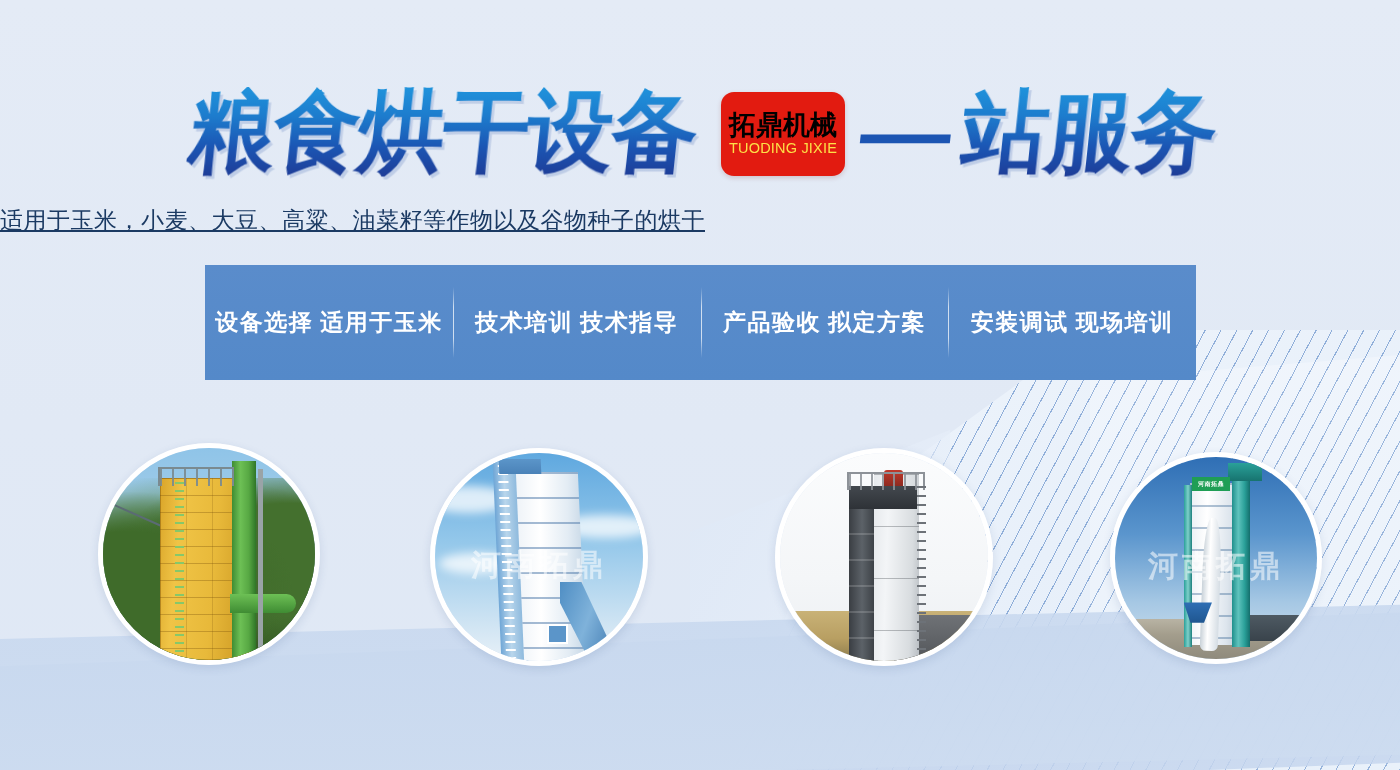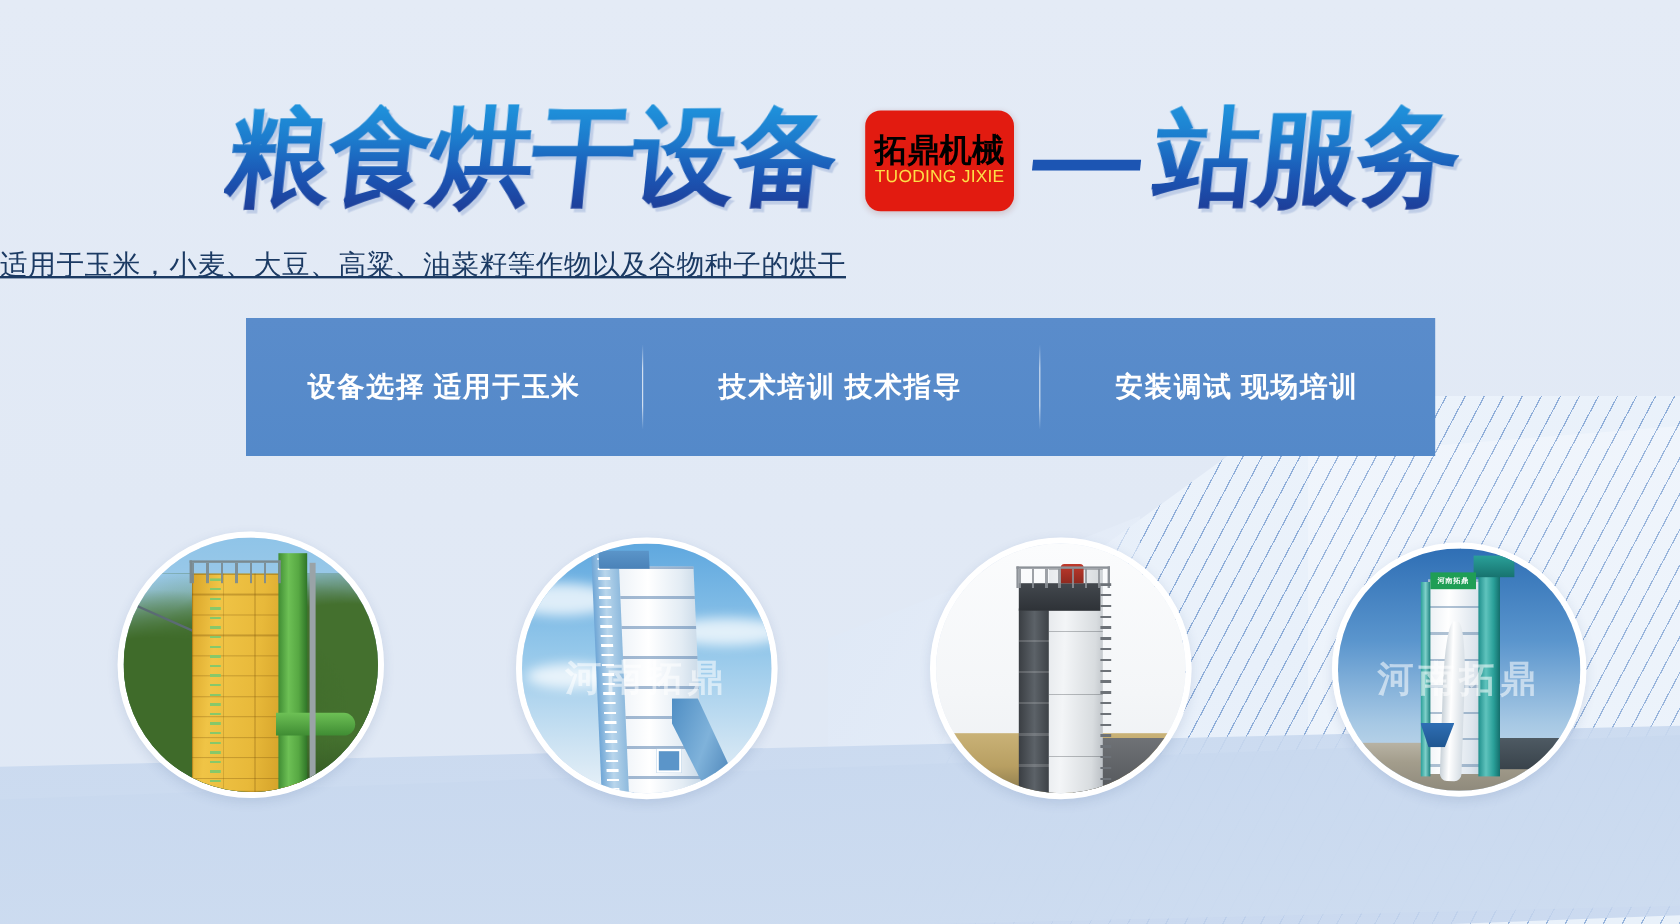--- a/index.html
+++ b/index.html
@@ -380,20 +380,24 @@
   <div class="feature-bar">
     <div class="feature-item">
       <div class="feature-line">设备选择</div>
       <div class="feature-line">适用于玉米</div>
     </div>
     <div class="feature-item">
       <div class="feature-line">技术培训</div>
       <div class="feature-line">技术指导</div>
     </div>
     <div class="feature-item">
+      <div class="feature-line">产品验收</div>
+      <div class="feature-line">拟定方案</div>
+    </div>
+    <div class="feature-item">
       <div class="feature-line">安装调试</div>
       <div class="feature-line">现场培训</div>
     </div>
   </div>
 
   <div class="photo" id="photo-1">
     <div class="scene">
       <div class="s1-sky"></div>
       <div class="s1-trees"></div>
       <div class="s1-wire"></div>

